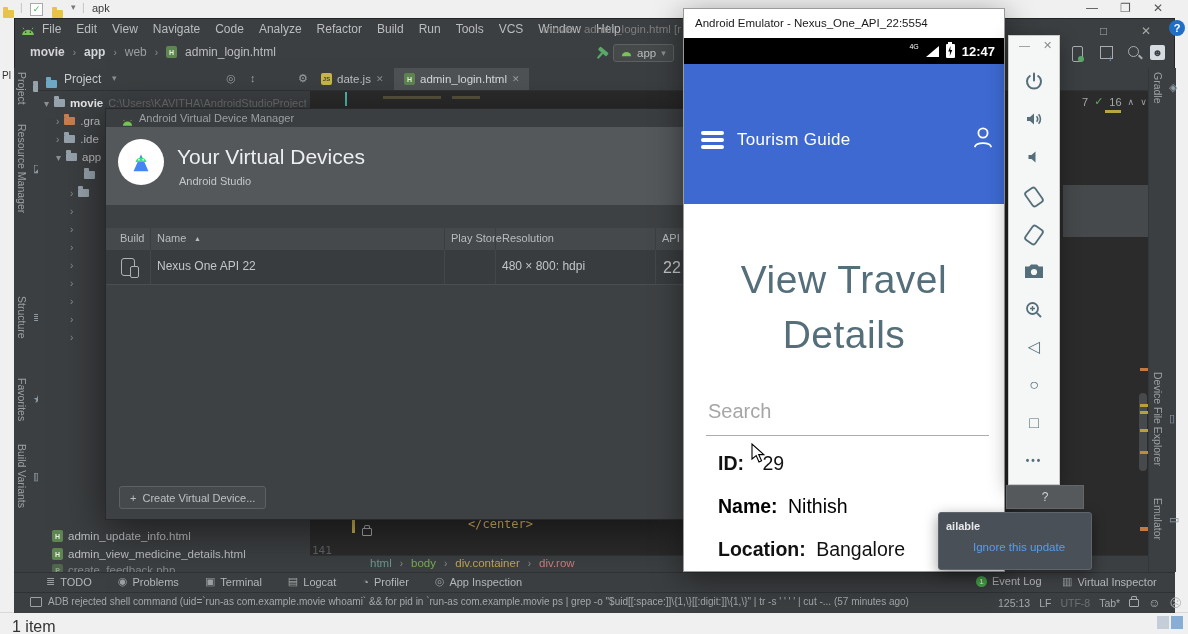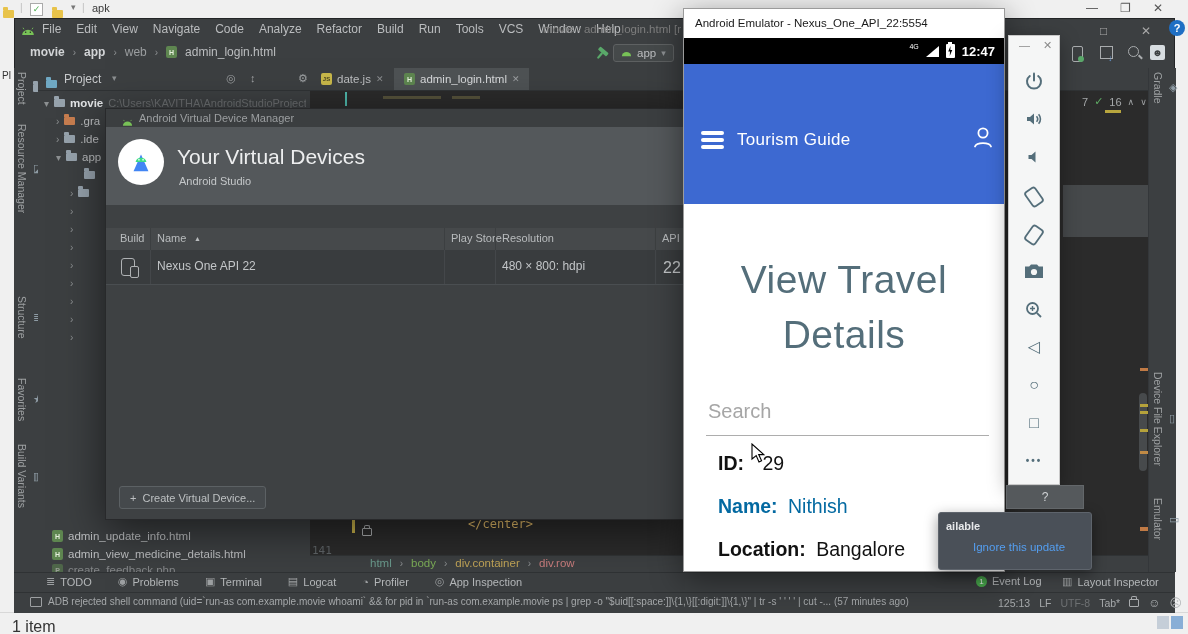--- a/index.html
+++ b/index.html
@@ -325,21 +325,21 @@
         <span class="tool-ic">◎</span>
         <span>App Inspection</span>
       </span>
   </div>
   <div class="abs tool-item" style="left:976px;top:575px;">
     <span style="width:11px;height:11px;border-radius:50%;background:#4CAF50;color:#FFF;font-size:8px;line-height:11px;text-align:center;display:inline-block;">1</span>
     <span>Event Log</span>
   </div>
   <div class="abs tool-item" style="left:1062px;top:575px;">
     <span class="tool-ic">▥</span>
-    <span>Layout Inspector</span>
+    <span>Virtual Inspector</span>
   </div>
 
   
   <div class="abs" style="left:14px;top:592px;width:1161px;height:20px;background:#3C3F41;border-top:1px solid #2F3234;"></div>
   <span class="abs" style="left:30px;top:597px;width:10px;height:8px;border:1.3px solid #9DA0A2;border-radius:1px;"></span>
   <span class="abs nw" style="left:48px;top:596px;width:905px;overflow:hidden;font-size:10px;color:#A5A8AA;">ADB rejected shell command (uid=`run-as com.example.movie whoami` &amp;&amp; for pid in `run-as com.example.movie ps | grep -o "$uid[[:space:]]\{1,\}[[:digit:]]\{1,\}" | tr -s ' ' ' ' | cut -... (57 minutes ago)</span>
   <div class="abs" style="left:998px;top:596px;display:flex;gap:9px;align-items:center;font-size:10.5px;color:#A5A8AA;">
     <span>125:13</span>
     <span>LF</span>
     <span style="color:#6E7173;">UTF-8</span>
@@ -430,21 +430,21 @@
     </span>
   </div>
   <div class="abs" style="left:684px;top:204px;width:320px;height:367px;background:#FFF;overflow:hidden;"></div>
   <div class="abs" style="left:698px;top:252px;width:292px;text-align:center;font-size:39px;line-height:1.42;color:#546E7A;letter-spacing:.5px;">View Travel Details</div>
   <div class="abs nw" style="left:708px;top:400px;font-size:20px;color:#A6A6A6;">Search</div>
   <span class="abs" style="left:706px;top:435px;width:283px;height:1px;background:#ADADAD;"></span>
   <div class="abs nw" style="left:718px;top:452px;font-size:19.5px;color:#111;">
     <span style="font-weight:bold;">ID:</span>
     <span style="margin-left:13px;">29</span>
   </div>
-  <div class="abs nw" style="left:718px;top:495px;font-size:19.5px;color:#0369a1;">
+  <div class="abs nw" style="left:718px;top:495px;font-size:19.5px;color:#000000;">
     <span style="font-weight:bold;">Name:</span>
     <span style="margin-left:5px;">Nithish</span>
   </div>
   <div class="abs nw" style="left:718px;top:538px;font-size:19.5px;color:#111;">
     <span style="font-weight:bold;">Location:</span>
     <span style="margin-left:5px;">Bangalore</span>
   </div>
 
   
   <div class="abs" style="left:938px;top:512px;width:152px;height:56px;background:#4A5058;border:1px solid #5E646C;border-radius:3px;box-shadow:0 4px 14px rgba(0,0,0,.4);z-index:30;">

